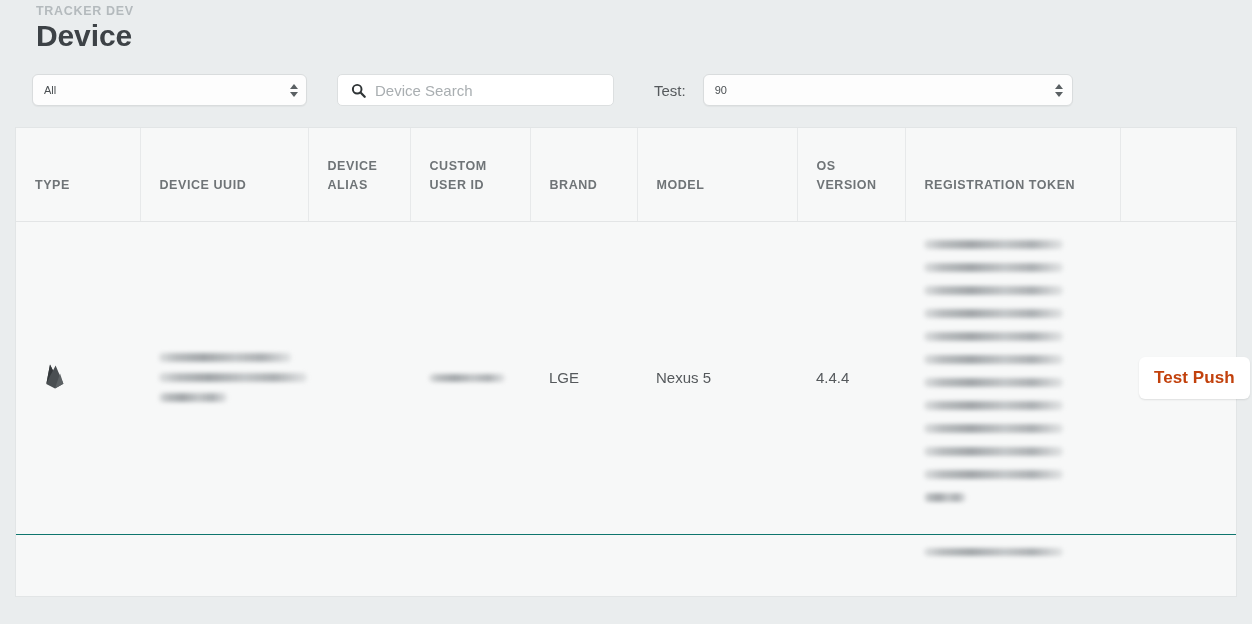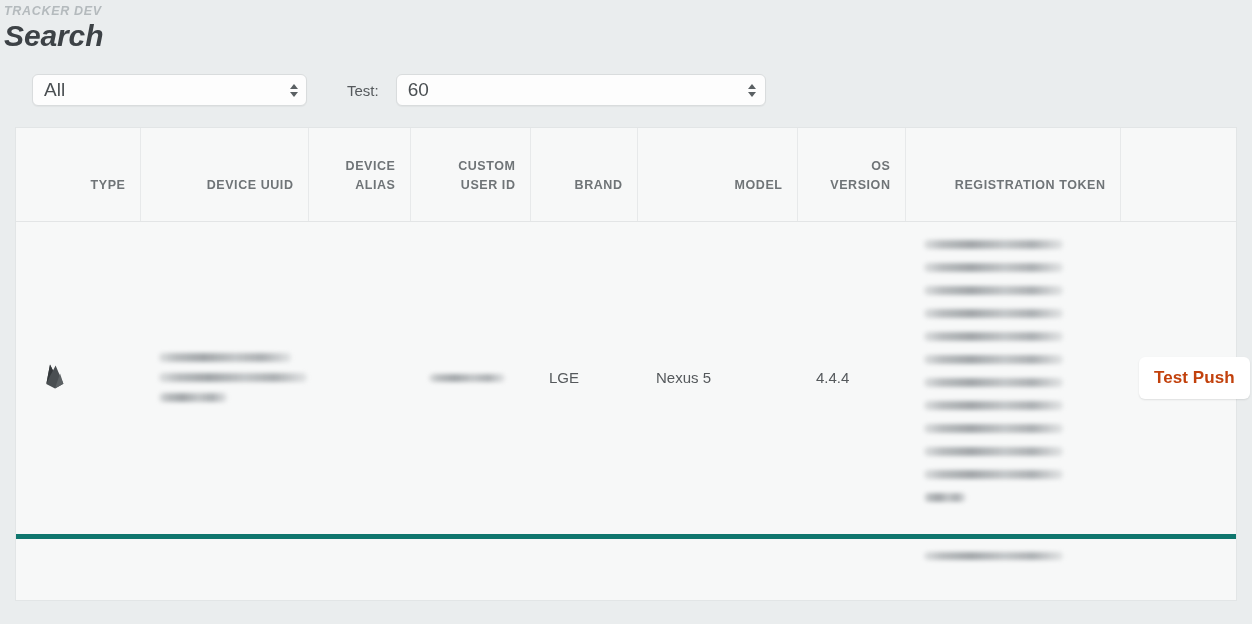--- a/index.html
+++ b/index.html
@@ -12,22 +12,21 @@
 
   body {
     background: #eaedee;
     font-family: "Liberation Sans", sans-serif;
     color: #4d4d4d;
     -webkit-font-smoothing: antialiased;
   }
 
   
   .page-header {
-    padding: 4px 0 0 4px;
-    font-style: italic;
+    padding: 4px 0 0 36px;
   }
   .eyebrow {
     font-size: 12.5px;
     font-weight: bold;
     letter-spacing: 0.055em;
     color: #b4babd;
     line-height: 15px;
     text-transform: uppercase;
   }
   .page-title {
@@ -51,21 +50,21 @@
   }
   .select-box {
     height: 32px;
     background: #fdfdfd;
     border: 1px solid #d9dcdd;
     border-radius: 6px;
     box-shadow: 0 1px 1px rgba(0,0,0,0.045);
     display: flex;
     align-items: center;
     padding: 0 30px 0 11px;
-    font-size: 19px;
+    font-size: 11px;
     color: #4a4f52;
     white-space: nowrap;
   }
   .select-type { width: 275px; }
   .select-show { width: 370px; }
 
   .stepper {
     position: absolute;
     right: 9px;
     top: 50%;
@@ -124,41 +123,41 @@
     box-shadow: 0 0 0 1px rgba(0,0,0,0.03);
   }
   table {
     width: 100%;
     border-collapse: collapse;
     table-layout: fixed;
   }
 
   thead th {
     vertical-align: bottom;
-    text-align: right;
+    text-align: left;
     font-size: 12.5px;
     font-weight: bold;
     letter-spacing: 0.045em;
     color: #6f7477;
     line-height: 19px;
     padding: 12px 14px 26px 19px;
     height: 93px;
     border-right: 1px solid #e7e9ea;
     border-bottom: 1px solid #e3e5e6;
     background: #f7f8f8;
     text-transform: uppercase;
   }
   thead th.last { border-right: 0; }
 
   tbody td {
     vertical-align: middle;
     font-size: 15px;
     color: #55595c;
     padding: 18px 14px 18px 19px;
-    border-bottom: 5px solid #0f766e;
+    border-bottom: 1px solid #0f766e;
     background: #f7f8f8;
   }
 
   .col-type   { width: 124px; }
   .col-uuid   { width: 168px; }
   .col-alias  { width: 102px; }
   .col-userid { width: 120px; }
   .col-brand  { width: 107px; }
   .col-model  { width: 160px; }
   .col-os     { width: 108px; }
@@ -214,41 +213,50 @@
 
   
   tbody tr.next-row td { padding-top: 13px; padding-bottom: 40px; border-bottom: 0; }
   .next-row .smudge { width: 139px; height: 8px; margin-bottom: 0; }
 </style>
 </head>
 <body>
 
 <div class="page-header">
   <div class="eyebrow">TRACKER DEV</div>
-  <h1 class="page-title">Search</h1>
+  <h1 class="page-title">Device</h1>
 </div>
 
 <div class="toolbar">
 
   <div class="select-wrap">
     <div class="select-box select-type">
       <span>All</span>
     </div>
     <span class="stepper">
       <span class="up"></span>
       <span class="down"></span>
     </span>
   </div>
 
+  <div class="search-wrap">
+    <span class="search-icon">
+      <svg width="15" height="15" viewBox="0 0 16 16">
+        <circle cx="6.6" cy="6.6" r="4.6" fill="none" stroke="#2f3436" stroke-width="2.1"></circle>
+        <line x1="10.2" y1="10.2" x2="14.6" y2="14.6" stroke="#2f3436" stroke-width="2.4" stroke-linecap="round"></line>
+      </svg>
+    </span>
+    <input class="search-input" type="text" placeholder="Device Search" style="">
+  </div>
 
   <span class="show-label">Test:</span>
 
   <div class="select-wrap">
     <div class="select-box select-show">
-      <span>60</span>
+      <span>90</span>
     </div>
     <span class="stepper">
       <span class="up"></span>
       <span class="down"></span>
     </span>
   </div>
 </div>
 
 <div class="table-shell">
   <table>

